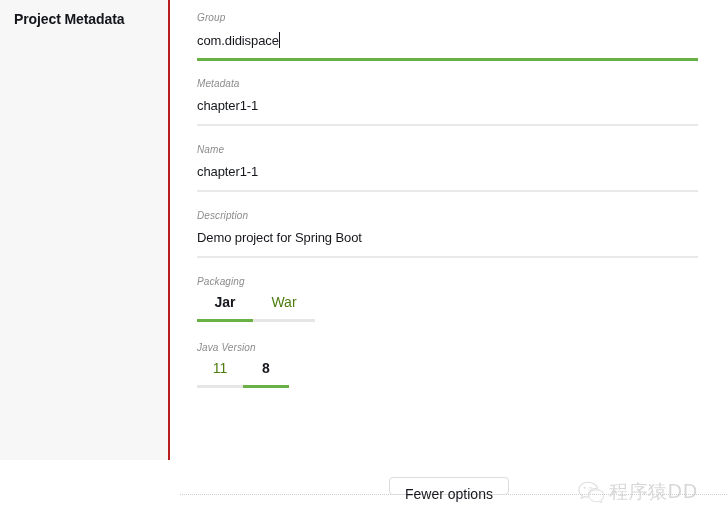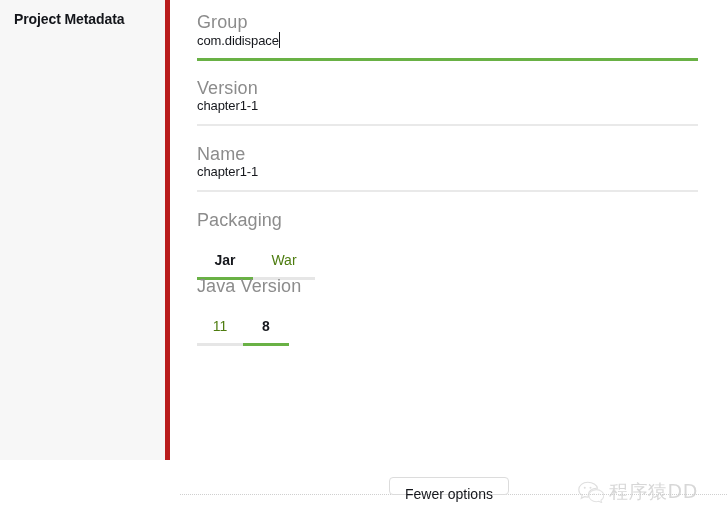--- a/index.html
+++ b/index.html
@@ -22,21 +22,21 @@
     inset: 0;
     display: flex;
   }
 
   .sidebar {
     width: 170px;
     min-width: 170px;
     height: 460px;
     background: #f7f7f7;
     box-sizing: border-box;
-    border-right: 5px solid #b91c1c;
+    border-right: 2px solid #b91c1c;
     position: relative;
   }
 
   .section-title {
     position: absolute;
     left: 14px;
     top: 11px;
     font-size: 14px;
     font-weight: bold;
     color: #13151a;
@@ -61,24 +61,25 @@
 
   .field {
     position: relative;
     height: 66px;
   }
 
   .field-label {
     position: absolute;
     left: 0;
     top: 12px;
-    font-size: 18px;
+    font-size: 10px;
     color: #8c8c8c;
     letter-spacing: 0.1px;
     white-space: nowrap;
+    font-style: italic;
   }
 
   .field-value {
     position: absolute;
     left: 0;
     top: 32px;
     font-size: 13px;
     color: #15171c;
     white-space: nowrap;
     letter-spacing: -0.1px;
@@ -117,21 +118,20 @@
     left: 0;
     top: 30px;
     display: flex;
   }
 
   .choice {
     position: relative;
     text-align: center;
     padding-bottom: 12px;
     cursor: pointer;
-    margin-top: 24px;
   }
 
   .choice .choice-text {
     display: block;
     font-size: 14px;
     color: #4d7c0f;
     line-height: 16px;
   }
   .choice.selected .choice-text {
     color: #15171c;
@@ -222,27 +222,32 @@
 
   <div class="content">
 
     <div class="fields">
         <div class="field">
           <div class="field-label">Group</div>
           <div class="field-value"><span>com.didispace</span><span class="caret"></span></div>
           <div class="field-rule active"></div>
         </div>
         <div class="field">
-          <div class="field-label">Version</div>
+          <div class="field-label">Metadata</div>
           <div class="field-value"><span>chapter1-1</span></div>
           <div class="field-rule"></div>
         </div>
         <div class="field">
           <div class="field-label">Name</div>
           <div class="field-value"><span>chapter1-1</span></div>
+          <div class="field-rule"></div>
+        </div>
+        <div class="field">
+          <div class="field-label">Description</div>
+          <div class="field-value"><span>Demo project for Spring Boot</span></div>
           <div class="field-rule"></div>
         </div>
         <div class="choice-row">
           <div class="field-label">Packaging</div>
           <div class="choice-group">
             <div class="choice selected" style="width: 56px;">
               <span class="choice-text">Jar</span>
               <span class="choice-underline"></span>
             </div>
             <div class="choice" style="width: 62px;">

